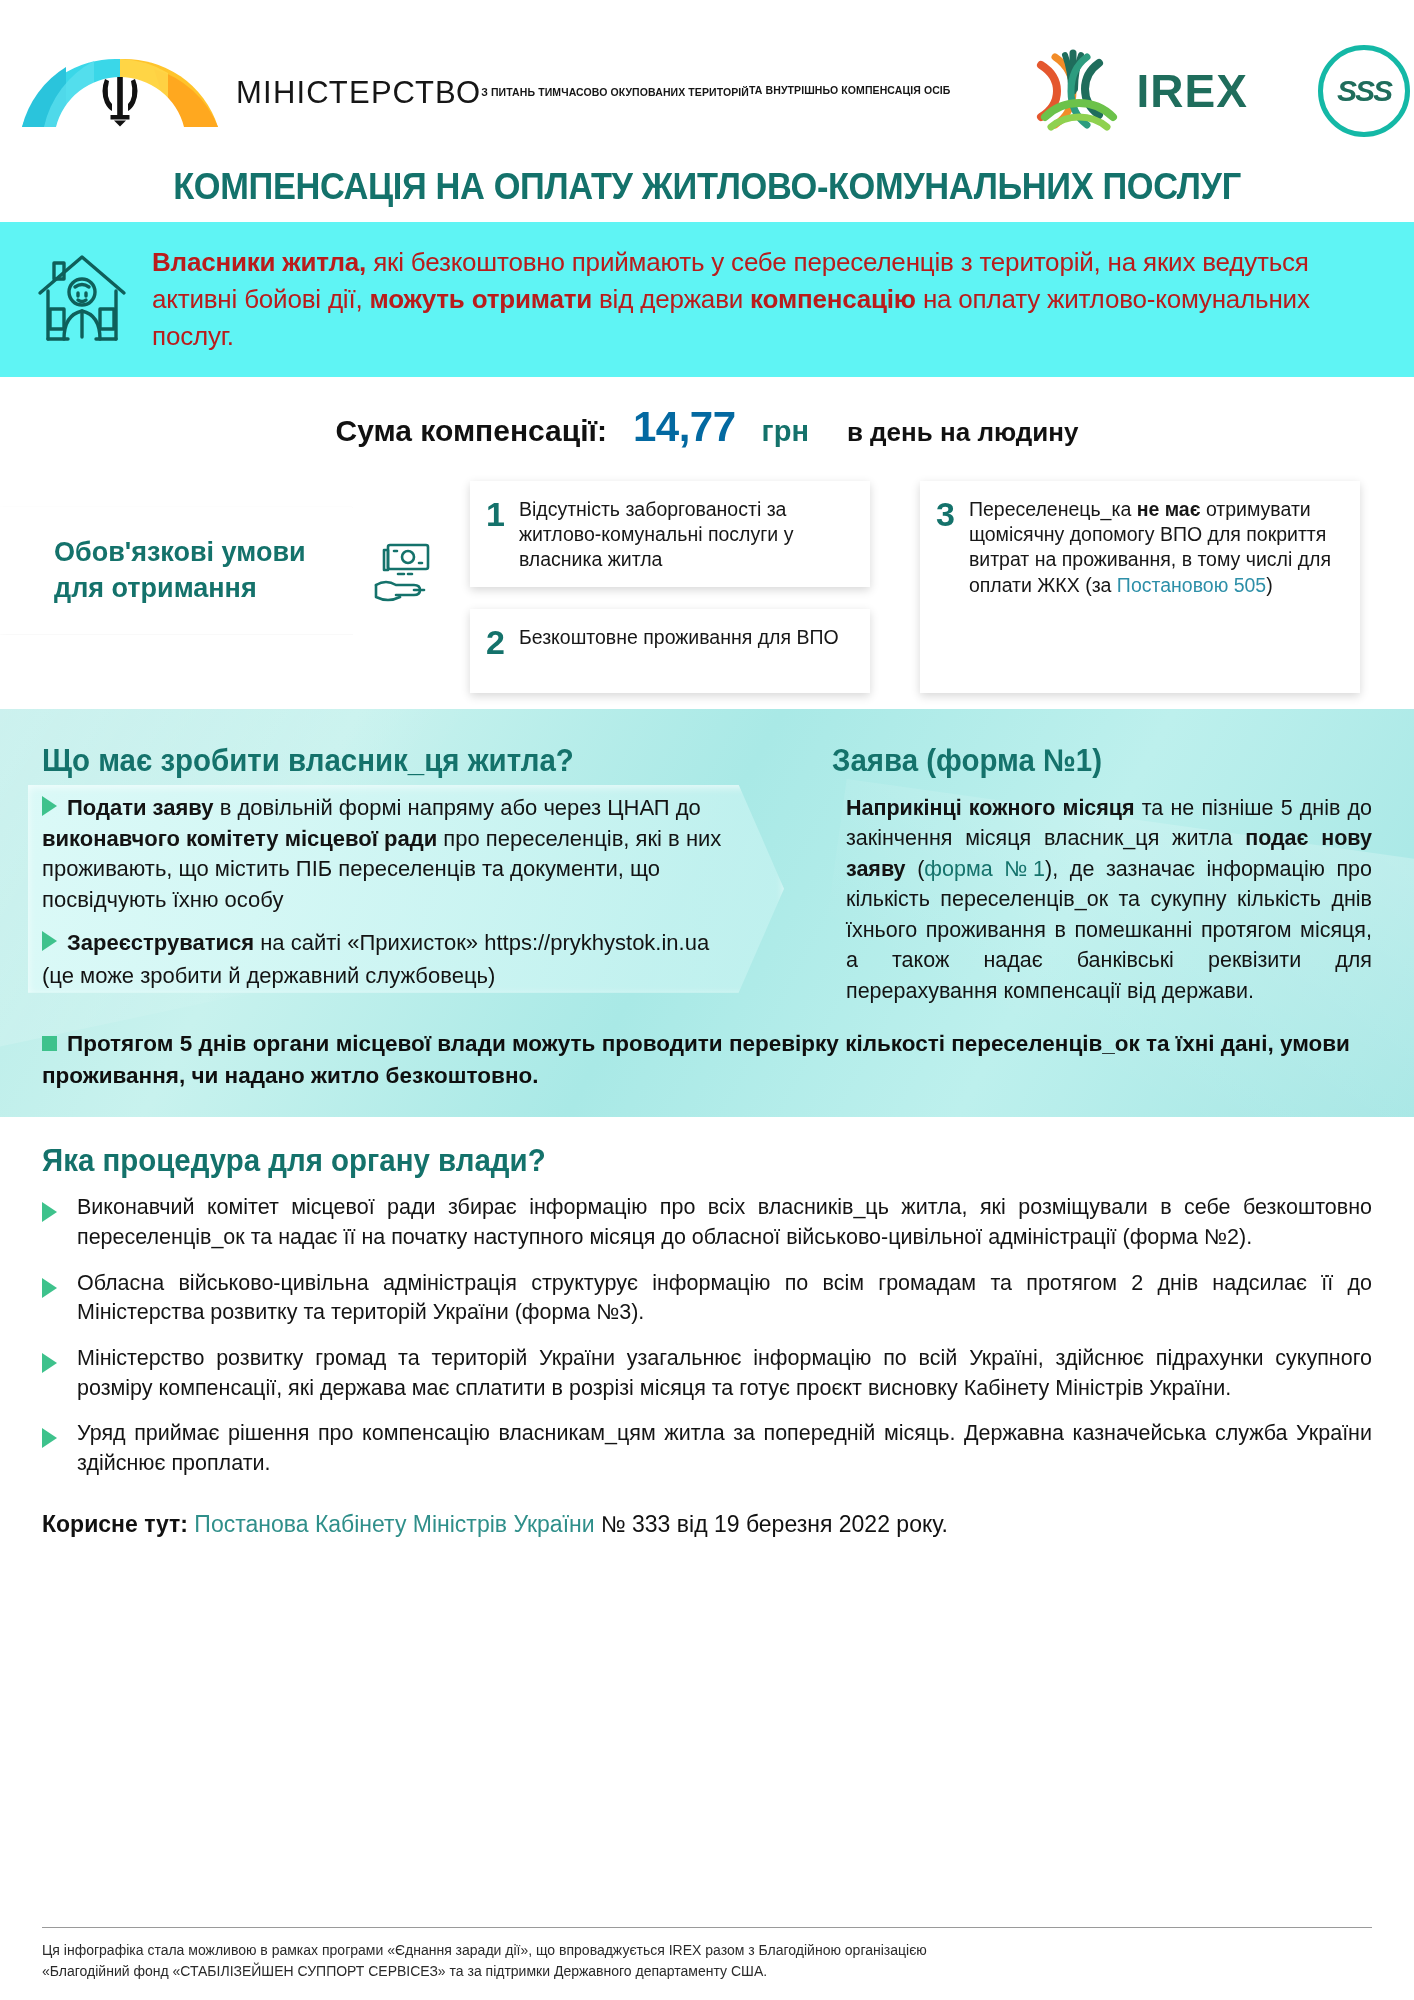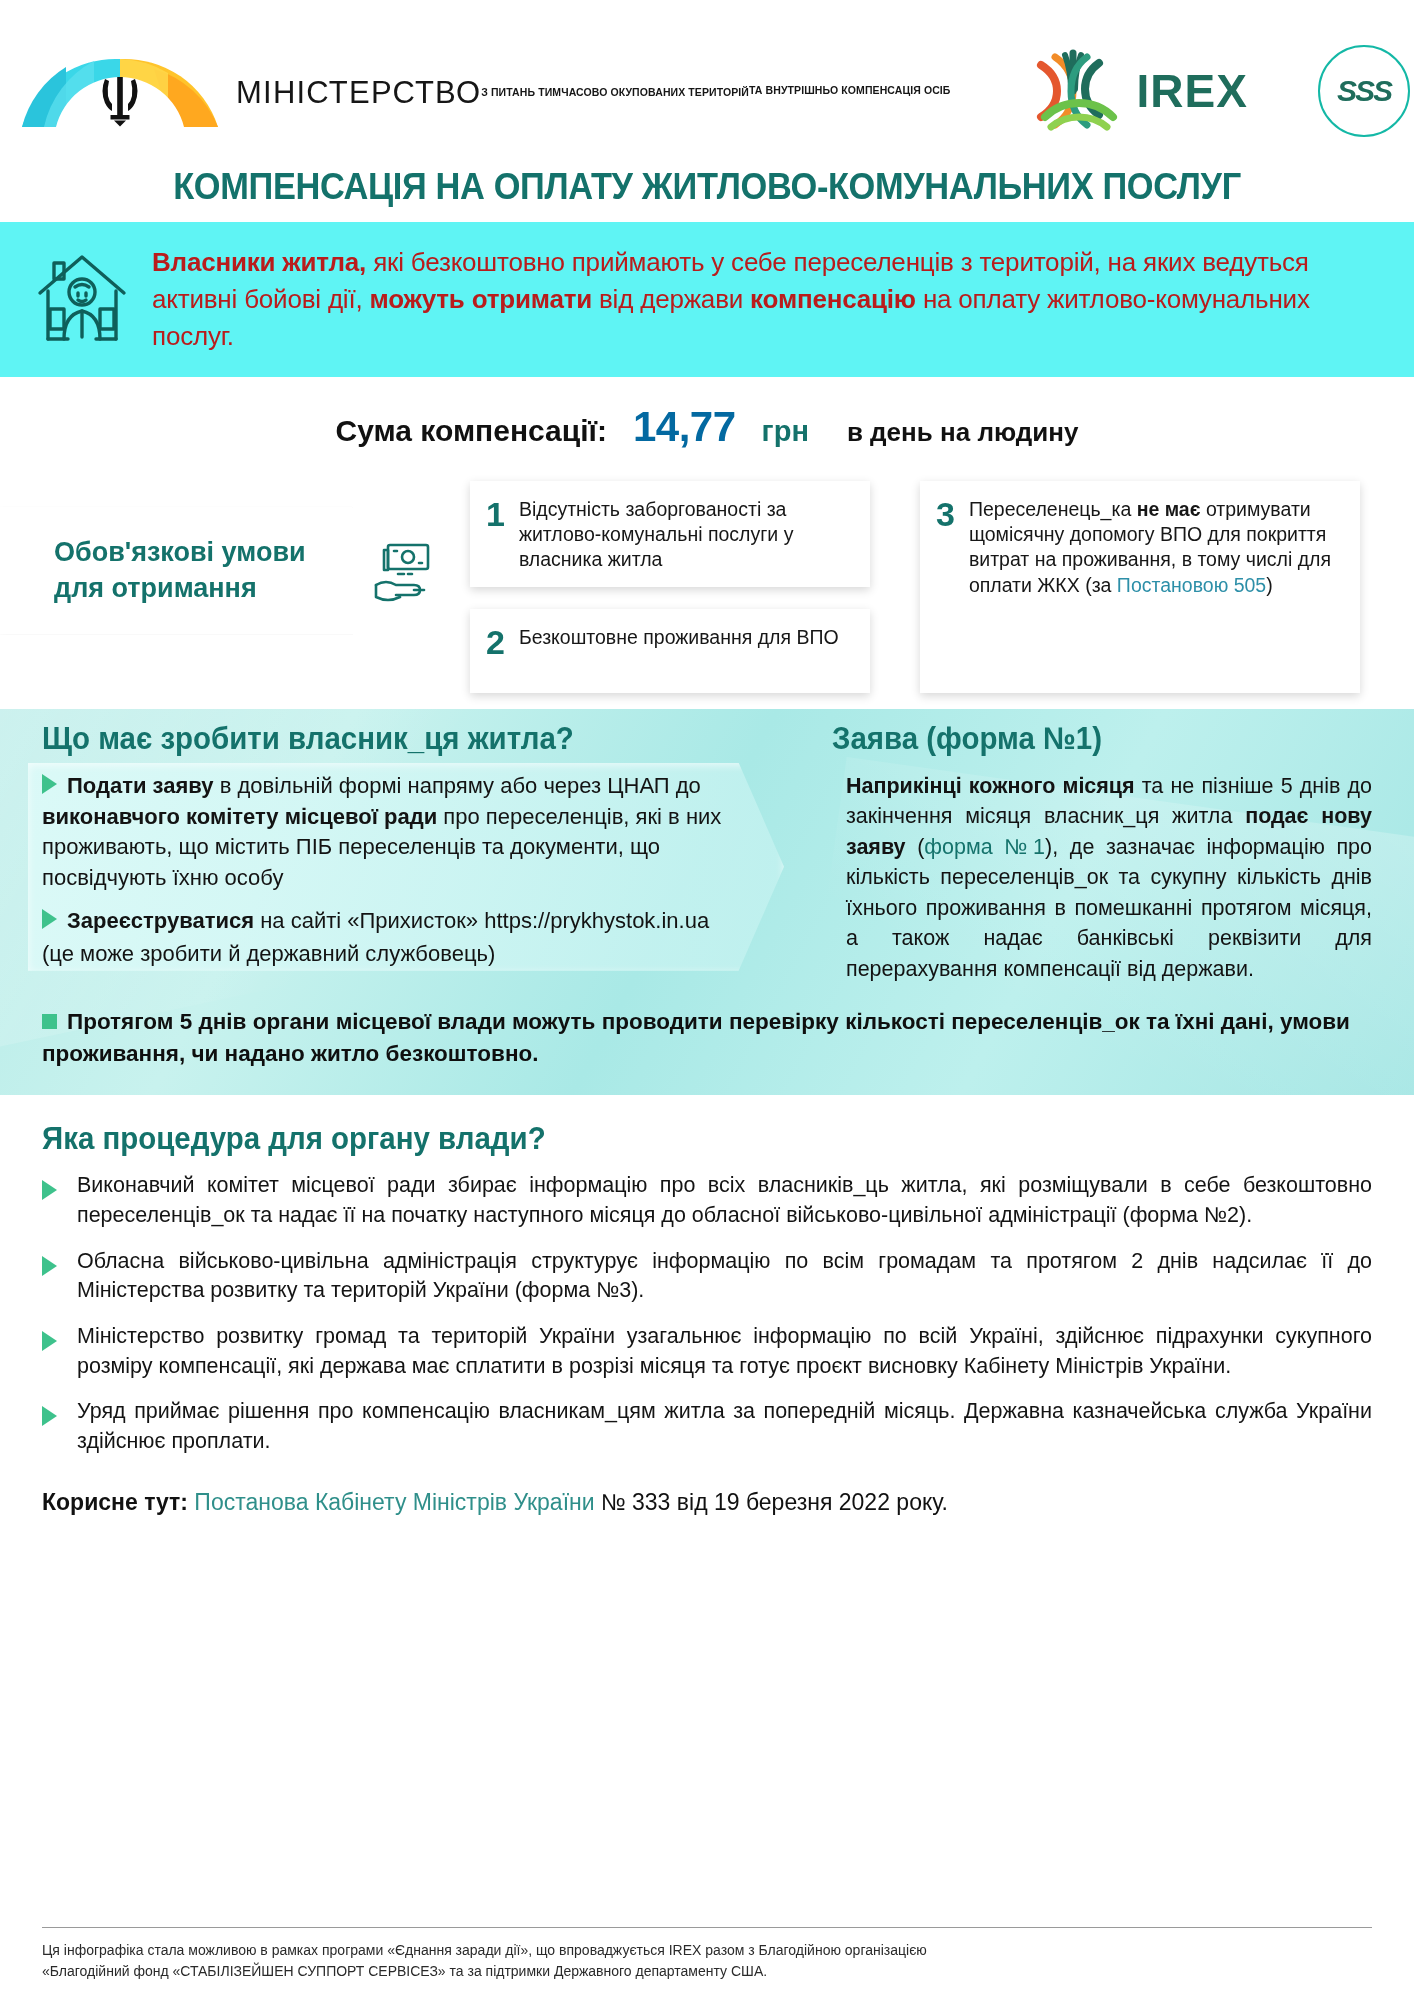--- a/index.html
+++ b/index.html
@@ -14,21 +14,21 @@
 
   
   .logos { height:160px; display:flex; align-items:center; justify-content:center; gap:70px; padding-top:22px; }
   .logo-min { display:flex; flex-direction:row; align-items:center;justify-content:center; }
   .arch-wrap { position:relative; width:232px; height:72px; }
   .arch { position:absolute; inset:0; }
   .min-name { font-size:31px; letter-spacing:1.2px; color:#161616; font-weight:400; margin-top:2px; line-height:1; }
   .min-sub { font-size:10.5px; font-weight:bold; color:#161616; text-align:center; line-height:1.25; letter-spacing:.1px; margin-top:3px; max-width:300px;}
   .logo-irex { display:flex; align-items:center; gap:12px; }
   .irex-text { font-size:46px; font-weight:bold; color:#1f6d5c; letter-spacing:1px; }
-  .logo-sss { width:92px; height:92px; border-radius:50%; border:2px solid #14b8a6; display:flex; align-items:center; justify-content:center; }
+  .logo-sss { width:92px; height:92px; border-radius:50%; border:5px solid #14b8a6; display:flex; align-items:center; justify-content:center; }
   .sss-txt { font-size:30px; font-weight:bold; color:#1f6d5c; letter-spacing:-2px; font-style:italic; }
 
   
   .main-title {
     text-align:center; color:#14726b; font-weight:bold;
     font-size:37px; letter-spacing:-0.4px; padding:6px 0 14px;
     font-family:"Liberation Sans Narrow","Liberation Sans",sans-serif;
     transform:scaleX(0.93); transform-origin:center;
   }
 
@@ -67,21 +67,21 @@
   .cond-txt { font-size:19.5px; line-height:1.3; color:#171717; }
   .cond-txt b { font-weight:bold; }
   .cond-txt .lnk { color:#2d8fa8; }
   #cond1 { left:470px; top:12px; width:400px; height:106px; }
   #cond2 { left:470px; top:140px; width:400px; height:84px; }
   #cond3 { left:920px; top:12px; width:440px; height:212px; }
 
   
   .teal-sec {
     background:linear-gradient(118deg,#b8ece8 0%,#c8f2ee 22%,#a9e9e6 48%,#bdf0ed 72%,#a4e6e4 100%);
-    padding:12px 42px 26px; position:relative; overflow:hidden;
+    padding:34px 42px 26px; position:relative; overflow:hidden;
   }
   .teal-sec::before{
     content:""; position:absolute; left:-80px; top:-60px; width:760px; height:330px;
     background:linear-gradient(135deg,rgba(255,255,255,.34),rgba(255,255,255,0) 62%);
     transform:rotate(-12deg); pointer-events:none;
   }
   .teal-sec::after{
     content:""; position:absolute; right:-120px; bottom:-130px; width:720px; height:420px;
     background:linear-gradient(200deg,rgba(255,255,255,.26),rgba(255,255,255,0) 60%);
     transform:rotate(8deg); pointer-events:none;

